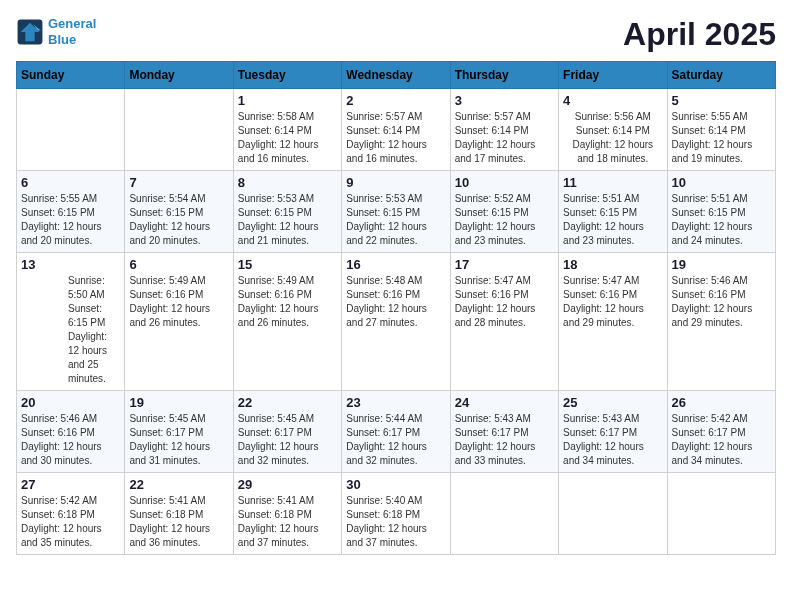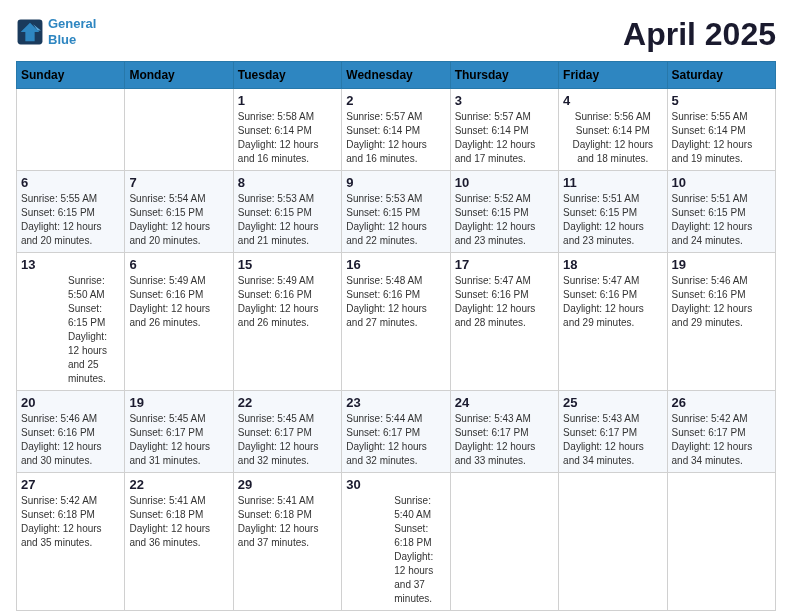--- a/index.html
+++ b/index.html
@@ -299,21 +299,21 @@
 Daylight: 12 hours and 36 minutes.</div>
         </td>
         <td>
           <div class="day-number">29</div>
           <div class="day-detail" style="white-space: pre-line;">Sunrise: 5:41 AM
 Sunset: 6:18 PM
 Daylight: 12 hours and 37 minutes.</div>
         </td>
         <td>
           <div class="day-number">30</div>
-          <div class="day-detail" style="white-space: pre-line; margin-left: 48px;">Sunrise: 5:40 AM
+          <div class="day-detail" style="white-space: pre-line;">Sunrise: 5:40 AM
 Sunset: 6:18 PM
 Daylight: 12 hours and 37 minutes.</div>
         </td>
         <td class="empty-cell"></td>
         <td class="empty-cell"></td>
         <td class="empty-cell"></td>
       </tr>
     </tbody>
 </table>
 

